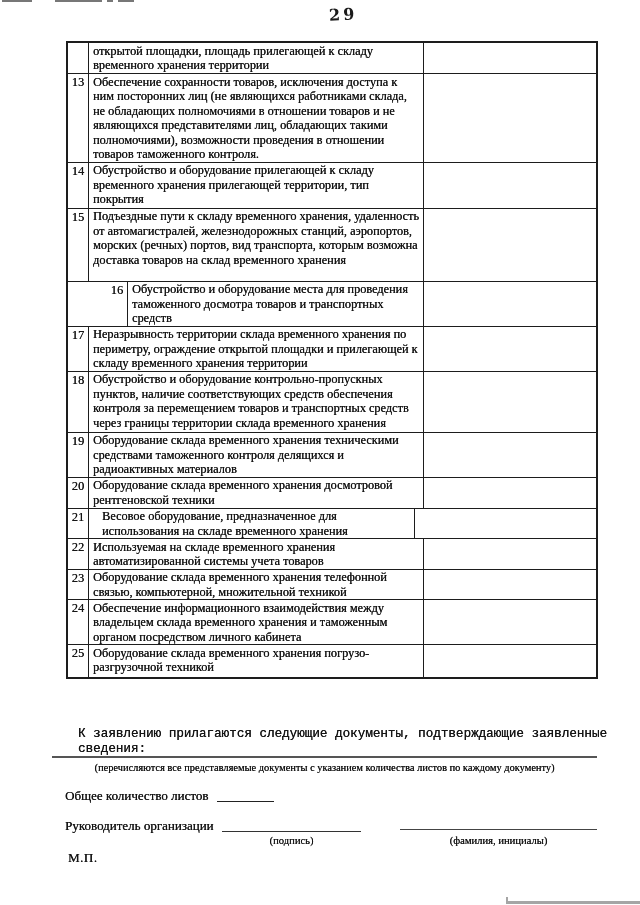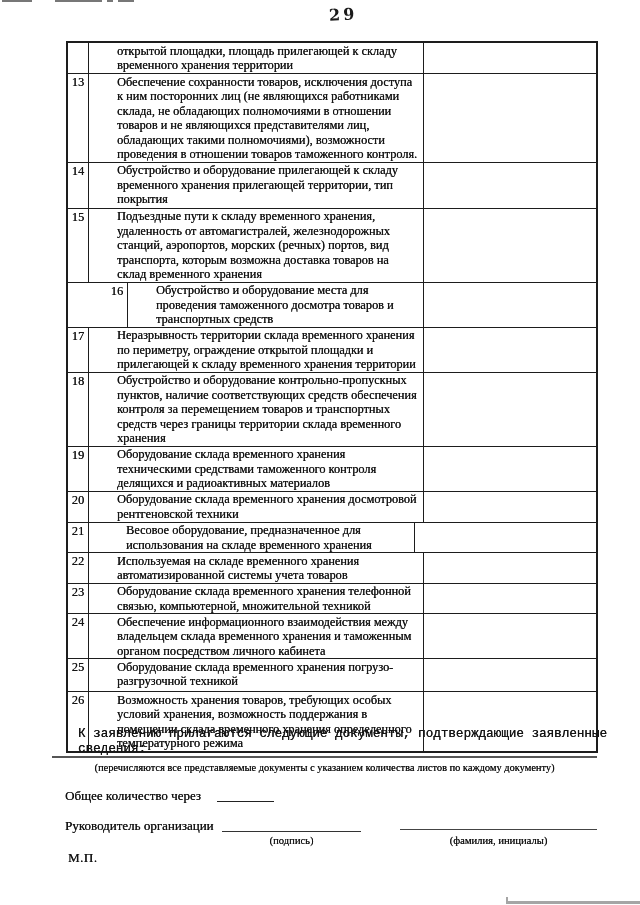--- a/index.html
+++ b/index.html
@@ -28,21 +28,20 @@
     flex:0 0 21px; width:21px; box-sizing:border-box;
     border-right:1.5px solid #1d1d1d;
     font-size:12.3px; line-height:14.5px; padding-top:1px; text-align:center;
     text-shadow:0.2px 0 0 currentColor;
   }
   .c-text {
     flex:1 1 auto; box-sizing:border-box; min-width:0;
     border-right:1.5px solid #1d1d1d;
     font-size:12.3px; line-height:14.5px; padding:0.5px 2px 0 4px;
     text-shadow:0.2px 0 0 currentColor;
-    margin-left:24px;
   }
   .c-val { flex:0 0 172px; width:172px; box-sizing:border-box; }
   
   .note {
     position:absolute; left:78px; top:727px; width:530px;
     font-size:12.6px; line-height:15px; text-shadow:0.2px 0 0 currentColor;font-family:Liberation Mono, monospace;
   }
   .fill-line { position:absolute; border-top:1.8px solid #3a3a3a; }
   .line-docs  { left:52px;  top:756px; width:545px; border-top-width:2px; border-top-color:#555; }
   .line-total { left:217px; top:801px; width:57px;  border-top-color:#222; }
@@ -139,33 +138,28 @@
       <div class="t-row" style="min-height: 45px;">
         <div class="c-num">24</div>
         <div class="c-text">Обеспечение информационного взаимодействия между владельцем склада временного хранения и таможенным органом посредством личного кабинета</div>
         <div class="c-val"></div>
       </div>
       <div class="t-row" style="min-height: 33px;">
         <div class="c-num">25</div>
         <div class="c-text">Оборудование склада временного хранения погрузо-разгрузочной техникой</div>
         <div class="c-val"></div>
       </div>
-      <div class="t-row" style="min-height: 58px;">
-        <div class="c-num">26</div>
-        <div class="c-text">Возможность хранения товаров, требующих особых условий хранения, возможность поддержания в помещении склада временного хранения определенного температурного режима</div>
-        <div class="c-val"></div>
-      </div>
     </div>
 
   <div class="note">К заявлению прилагаются следующие документы, подтверждающие заявленные сведения:</div>
 
   <div class="fill-line line-docs"></div>
   <div class="caption docs-caption">(перечисляются все представляемые документы с указанием количества листов по каждому документу)</div>
 
-  <div class="label total-label">Общее количество через</div>
+  <div class="label total-label">Общее количество листов</div>
   <div class="fill-line line-total"></div>
 
   <div class="label head-label">Руководитель организации</div>
   <div class="fill-line line-sign"></div>
   <div class="fill-line line-name"></div>
   <div class="caption sign-caption">(подпись)</div>
   <div class="caption name-caption">(фамилия, инициалы)</div>
 
   <div class="label stamp-label">М.П.</div>
 

